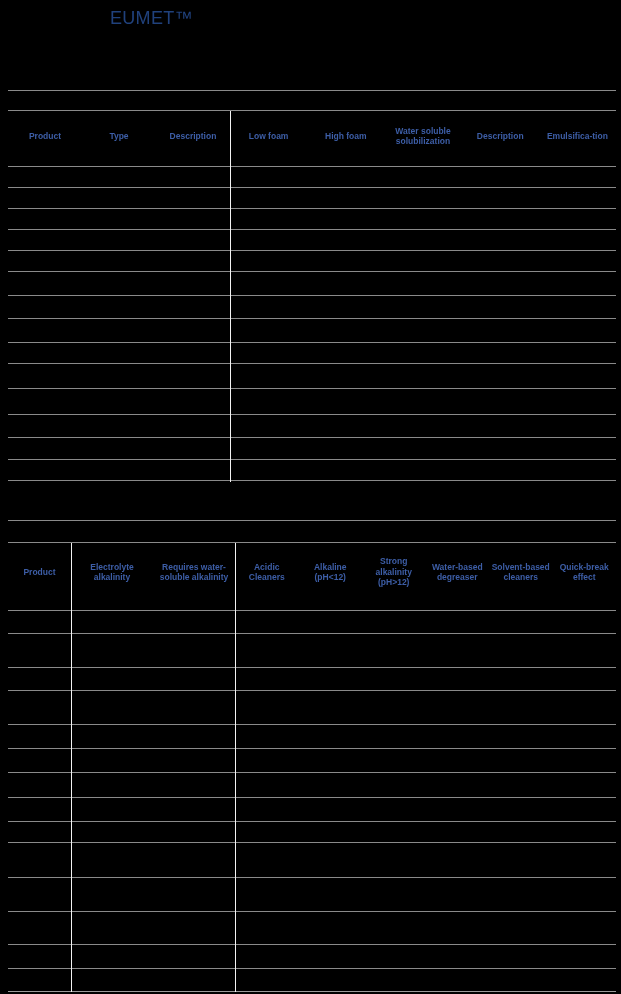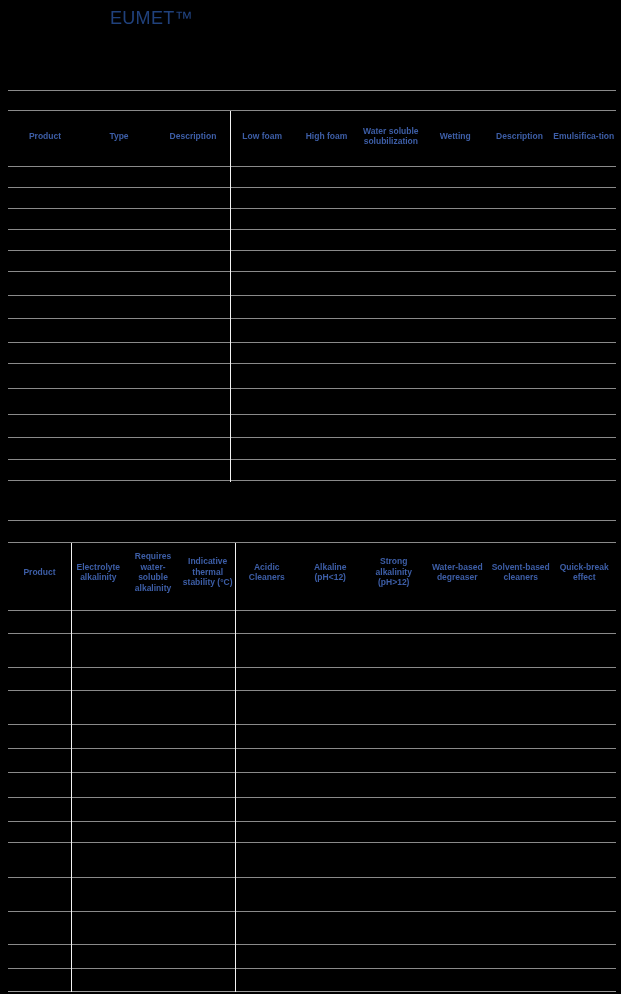--- a/index.html
+++ b/index.html
@@ -52,21 +52,20 @@
   <div class="thead" id="t1-head">
     <div class="group" id="t1-left">
       <div class="hcell">Product</div>
       <div class="hcell">Type</div>
       <div class="hcell">Description</div>
     </div>
     <div class="group" id="t1-right">
       <div class="hcell">Low foam</div>
       <div class="hcell">High foam</div>
       <div class="hcell">Water soluble solubilization</div>
-      <div class="hcell">Wetting</div>
       <div class="hcell">Description</div>
       <div class="hcell">Emulsifica-tion</div>
     </div>
   </div>
   <div class="row" style="height:21px"></div>
   <div class="row" style="height:21px"></div>
   <div class="row" style="height:21px"></div>
   <div class="row" style="height:21px"></div>
   <div class="row" style="height:21px"></div>
   <div class="row" style="height:24px"></div>
@@ -85,21 +84,20 @@
 <div class="dtable" id="table2">
   <div class="vline" id="t2-v1"></div>
   <div class="vline" id="t2-v2"></div>
   <div class="thead" id="t2-head">
     <div class="group" id="t2-prod">
       <div class="hcell">Product</div>
     </div>
     <div class="group" id="t2-mid">
       <div class="hcell">Electrolyte alkalinity</div>
       <div class="hcell">Requires water-soluble alkalinity</div>
-      <div class="hcell">Indicative thermal stability (°C)</div>
     </div>
     <div class="group" id="t2-right">
       <div class="hcell">Acidic Cleaners</div>
       <div class="hcell">Alkaline (pH&lt;12)</div>
       <div class="hcell">Strong alkalinity (pH&gt;12)</div>
       <div class="hcell">Water-based degreaser</div>
       <div class="hcell">Solvent-based cleaners</div>
       <div class="hcell">Quick-break effect</div>
     </div>
   </div>

